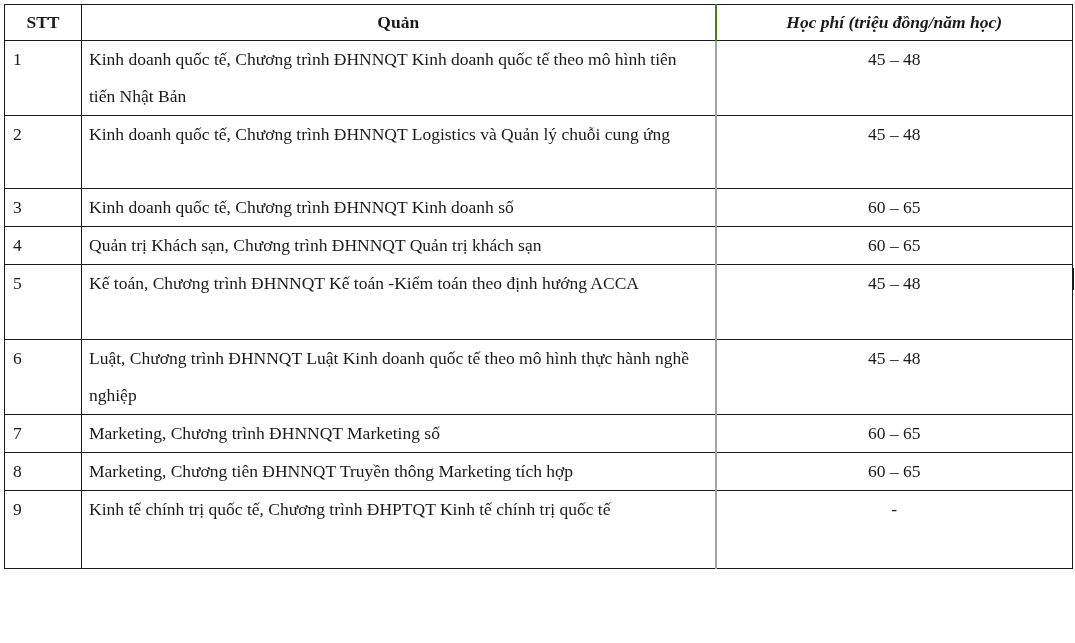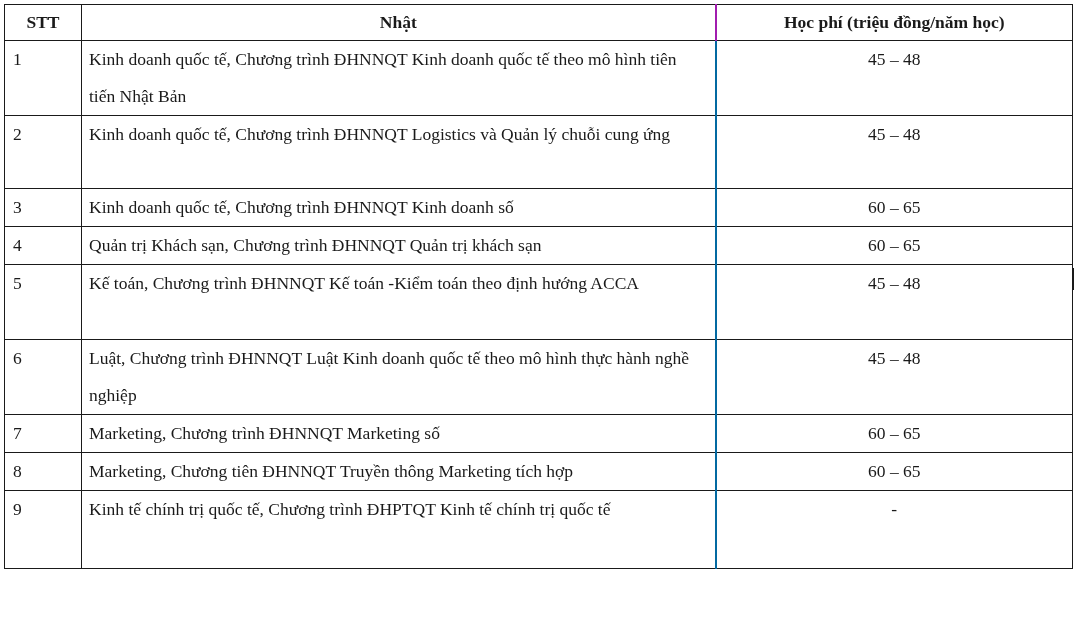--- a/index.html
+++ b/index.html
@@ -48,24 +48,25 @@
     .tbl td.stt {
       padding-left: 8px;
       font-size: 17.5px;
     }
     .tbl td.major {
       padding-left: 7px;
       padding-right: 14px;
     }
     .tbl td.fee {
       text-align: center;
-      border-left: 2px solid #0369a1;
+      border-left: 2px solid #a3a3a3;
     }
     .tbl th.fee-h {
-      border-left: 2px solid #a21caf;
+      border-left: 2px solid #4d7c0f;
+      font-style: italic;
     }
     .cursor-mark {
       position: absolute;
       left: 1073px;
       top: 268px;
       width: 1px;
       height: 22px;
       background: #1a1a1a;
     }
   </style>
@@ -74,21 +75,21 @@
 
 <table class="tbl">
   <colgroup>
     <col class="col-stt">
     <col class="col-major">
     <col class="col-fee">
   </colgroup>
   <thead>
     <tr>
       <th>STT</th>
-      <th>Nhật</th>
+      <th>Quản</th>
       <th class="fee-h">Học phí (triệu đồng/năm học)</th>
     </tr>
   </thead>
   <tbody>
     <tr class="r-two" style="height:74px">
       <td class="stt">1</td>
       <td class="major">Kinh doanh quốc tế, Chương trình ĐHNNQT Kinh doanh quốc tế theo mô hình tiên tiến Nhật Bản</td>
       <td class="fee">45 – 48</td>
     </tr>
     <tr style="height:73px">

